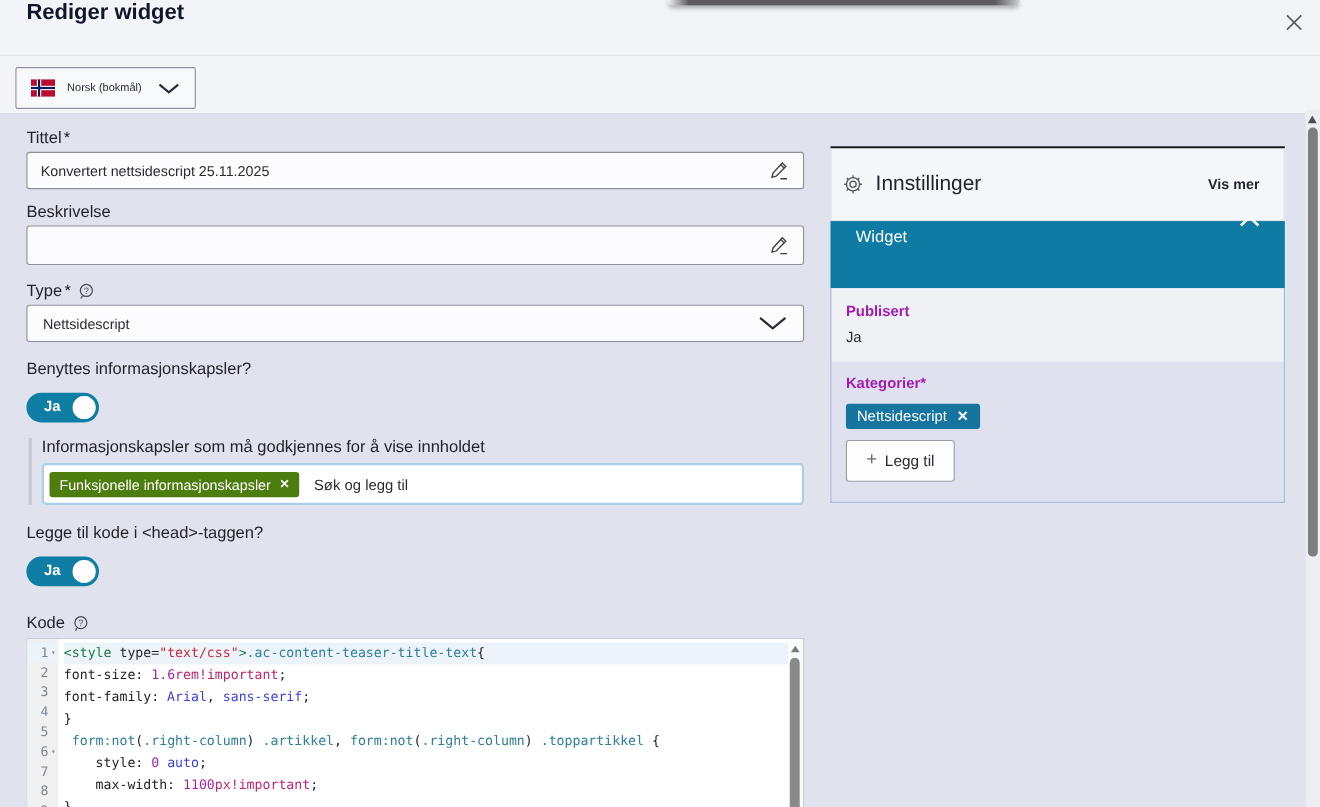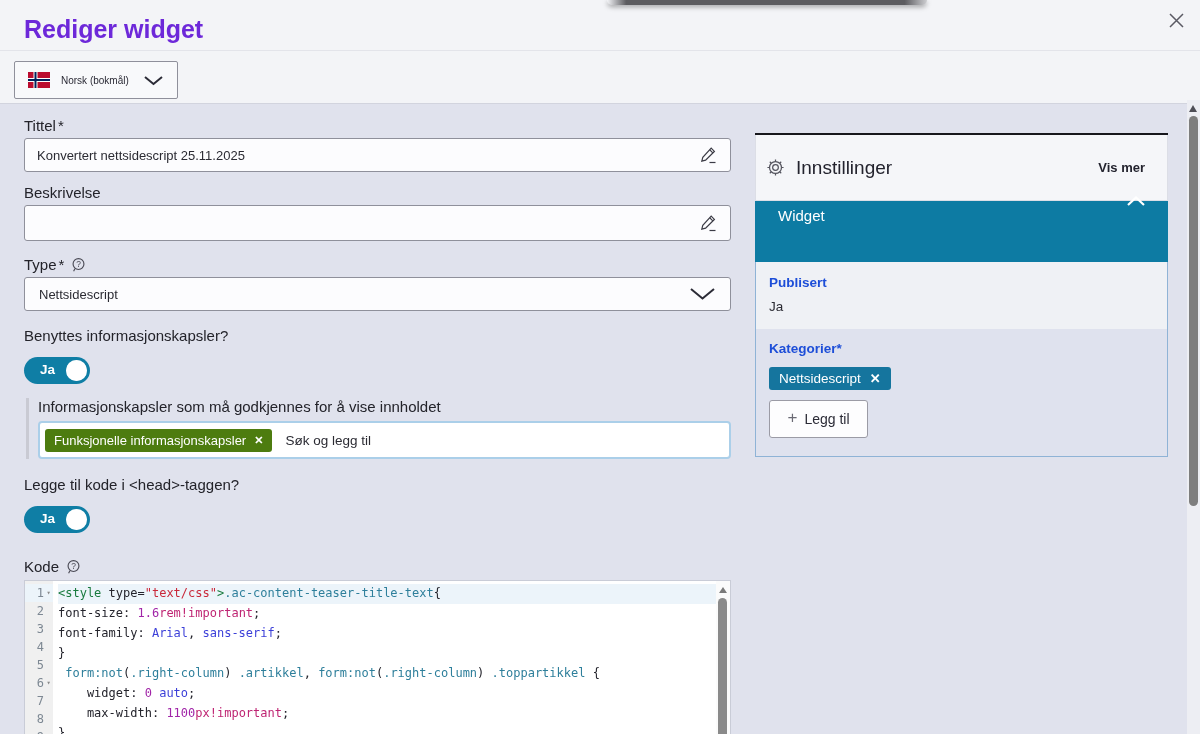--- a/index.html
+++ b/index.html
@@ -2,21 +2,21 @@
 <html><head>
 <meta charset="utf-8">
 <style>
   * { margin:0; padding:0; box-sizing:border-box; }
   body { font-family:"Liberation Sans", sans-serif; }
   .screen { position:relative; width:1200px; height:734px; background:#e0e2ed; overflow:hidden; color:#23232e; }
 
   
   .header { position:absolute; top:0; left:0; right:0; height:104px; background:#f3f4f7; border-bottom:1px solid #d2d4de; }
   .header::after { content:""; position:absolute; top:50px; left:0; right:0; height:1px; background:#e3e4ea; }
-  .page-title { position:absolute; left:24px; top:15px; font-size:25px; font-weight:600; color:#6d28d9; }
+  .page-title { position:absolute; left:24px; top:0; font-size:20px; font-weight:600; color:#0f172a; }
   .close-btn { position:absolute; right:10px; top:6px; width:28px; height:28px; display:flex; align-items:center; justify-content:center; cursor:pointer; }
   .shadow-bar { position:absolute; left:607px; top:0; width:320px; height:5px; background:linear-gradient(90deg, rgba(92,92,96,0), #5c5c60 6%, #5c5c60 93%, rgba(92,92,96,.25)); border-radius:0 0 5px 5px; box-shadow:0 2px 5px rgba(0,0,0,.35); }
   .lang-btn { position:absolute; left:14px; top:61px; width:164px; height:38px; background:#f8f9fb; border:1px solid #8f909b; border-radius:2px; display:flex; align-items:center; padding:0 13px; gap:11px; cursor:pointer; }
   .lang-btn .lang-label { font-size:10px; color:#2b2b36; }
   .lang-btn svg.chev { margin-left:auto; }
 
   
   .main-col { position:absolute; left:24px; top:104px; width:707px; }
   .f-label { display:flex; align-items:center; gap:7px; font-size:15px; color:#23232a; margin-top:12px; margin-bottom:4px; }
   .f-label:first-child { margin-top:13px; }
@@ -58,21 +58,21 @@
   .panel { position:absolute; left:755px; top:133px; width:413px; border-top:2px solid #17171c; }
   .panel-header { height:66px; background:#f5f6f9; border:1px solid #dcdee6; border-top:none; display:flex; align-items:center; padding:0 22px 0 10px; }
   .panel-title { font-size:19px; font-weight:500; color:#23232e; margin-left:11px; }
   .vis-mer { margin-left:auto; font-size:13px; font-weight:bold; color:#23232e; cursor:pointer; }
   .widget-bar { height:61px; background:#0d7ba3; color:#fff; display:flex; align-items:flex-start; padding:0 22px 0 23px; cursor:pointer; }
   .widget-bar .wb-label { font-size:15px; margin-top:6px; }
   .widget-bar svg { margin-left:auto; margin-top:-6px; }
   .panel-body { border:1px solid #8fb3d6; border-top:none; }
   .sec-publisert { background:#eff1f5; padding:13px 13px 15px 13px; }
   .sec-kategorier { background:#dfe2ee; padding:12px 13px 18px 13px; }
-  .sec-label { font-size:13.5px; font-weight:bold; color:#1d4ed8; }
+  .sec-label { font-size:13.5px; font-weight:bold; color:#a21caf; }
   .sec-value { font-size:13.5px; color:#2b2b33; margin-top:9px; }
   .kat-chip { margin-top:11px; display:inline-flex; align-items:center; gap:9px; background:#15759e; color:#fff; font-size:13.5px; padding:4px 10px; border-radius:3px; }
   .kat-chip .chip-x { font-size:13px; font-weight:bold; cursor:pointer; }
   .add-btn { margin-top:10px; width:99px; height:38px; background:#fdfdfe; border:1px solid #9b9ba5; border-radius:3px; display:flex; align-items:center; justify-content:center; gap:7px; font-size:14px; color:#2b2b36; cursor:pointer; }
   .add-btn .plus { font-size:17px; color:#6a6a74; font-weight:400; margin-top:-2px; }
 
   
   .modal-scroll { position:absolute; left:1187px; top:100px; width:13px; height:634px; background:#edeef3; }
   .modal-scroll .arrow-up { position:absolute; top:5px; left:2px; width:0; height:0; border-left:4.5px solid transparent; border-right:4.5px solid transparent; border-bottom:7px solid #4e4e56; }
   .modal-scroll .thumb { position:absolute; left:2px; top:16px; width:9px; height:390px; background:#7e7e7e; border-radius:5px; }
@@ -227,21 +227,21 @@
             <span class="lnum">9</span>
             <span class="fold"></span>
           </div>
         </div>
       <div class="code-area">
           <div class="code-row act"><span class="tok-tag">&lt;style</span><span class="tok-plain"> type=</span><span class="tok-str">"text/css"</span><span class="tok-tag">&gt;</span><span class="tok-sel">.ac-content-teaser-title-text</span><span class="tok-plain">{</span></div>
           <div class="code-row"><span class="tok-plain">font-size: </span><span class="tok-num">1.6</span><span class="tok-unit">rem!important</span><span class="tok-plain">;</span></div>
           <div class="code-row"><span class="tok-plain">font-family: </span><span class="tok-kw">Arial</span><span class="tok-plain">, </span><span class="tok-kw">sans-serif</span><span class="tok-plain">;</span></div>
           <div class="code-row"><span class="tok-plain">}</span></div>
           <div class="code-row"><span class="tok-plain"> </span><span class="tok-sel">form:not</span><span class="tok-plain">(</span><span class="tok-sel">.right-column</span><span class="tok-plain">) </span><span class="tok-sel">.artikkel</span><span class="tok-plain">, </span><span class="tok-sel">form:not</span><span class="tok-plain">(</span><span class="tok-sel">.right-column</span><span class="tok-plain">) </span><span class="tok-sel">.toppartikkel</span><span class="tok-plain"> {</span></div>
-          <div class="code-row"><span class="tok-plain">    widget: </span><span class="tok-num">0</span><span class="tok-plain"> </span><span class="tok-kw">auto</span><span class="tok-plain">;</span></div>
+          <div class="code-row"><span class="tok-plain">    style: </span><span class="tok-num">0</span><span class="tok-plain"> </span><span class="tok-kw">auto</span><span class="tok-plain">;</span></div>
           <div class="code-row"><span class="tok-plain">    max-width: </span><span class="tok-num">1100</span><span class="tok-unit">px!important</span><span class="tok-plain">;</span></div>
           <div class="code-row"><span class="tok-plain">}</span></div>
         </div>
       <div class="ed-scroll">
         <div class="arrow-up"></div>
         <div class="thumb"></div>
       </div>
     </div>
   </div>
 

